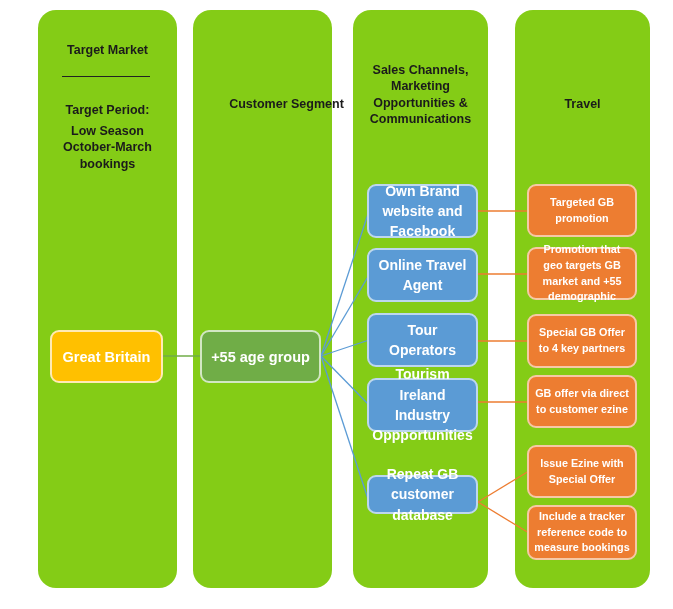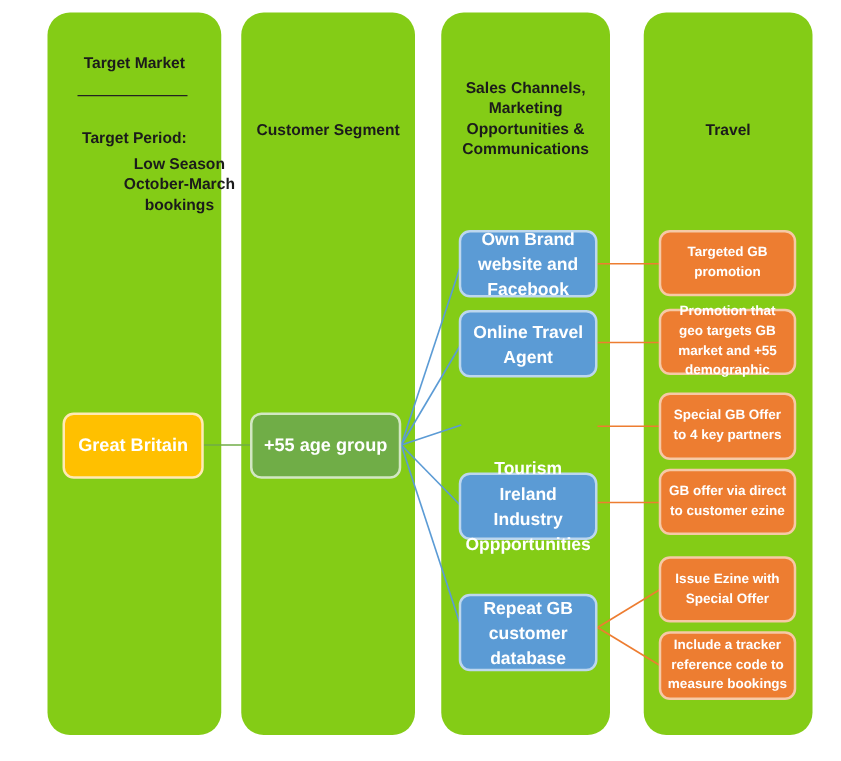--- a/index.html
+++ b/index.html
@@ -32,25 +32,25 @@
 </style>
 </head>
 <body>
 
 <div class="canvas">
 
   <div class="panel" style="left:38px;width:139px;">
     <div class="panel-title" style="top:32px;">Target Market</div>
     <div class="divider"></div>
     <div class="panel-title" style="top:92px;">Target Period:</div>
-    <div class="panel-title" style="top:113px;padding-left:36px;"><span class="inner">Low Season October-March bookings</span></div>
+    <div class="panel-title" style="top:113px;"><span class="inner">Low Season October-March bookings</span></div>
   </div>
 
   <div class="panel" style="left:193px;width:139px;">
-    <div class="panel-title" style="top:86px;">Customer Segment</div>
+    <div class="panel-title" style="top:86px;padding-left:24px;">Customer Segment</div>
   </div>
 
   <div class="panel" style="left:353px;width:135px;">
     <div class="panel-title" style="top:52px;"><span class="inner">Sales Channels, Marketing Opportunities &amp; Communications</span></div>
   </div>
 
   <div class="panel" style="left:515px;width:135px;">
     <div class="panel-title" style="top:86px;">Travel</div>
   </div>
 
@@ -74,22 +74,23 @@
       <path d="M478,502 L529,533"></path>
     </g>
   </svg>
 
   <div class="node node-market" style="left:50px;top:330px;width:113px;height:53px;">Great Britain</div>
 
   <div class="node node-segment" style="left:200px;top:330px;width:121px;height:53px;">+55 age group</div>
 
   <div class="node node-channel" style="left:367px;top:184px;width:111px;height:54px;">Own Brand website and Facebook</div>
   <div class="node node-channel" style="left:367px;top:248px;width:111px;height:54px;">Online Travel Agent</div>
+  <div class="node node-channel" style="left:367px;top:313px;width:111px;height:54px;">Tour Operators</div>
   <div class="node node-channel" style="left:367px;top:378px;width:111px;height:54px;">Tourism Ireland Industry Oppportunities</div>
-  <div class="node node-channel" style="left:367px;top:475px;width:111px;height:62px;">Repeat GB customer database</div>
+  <div class="node node-channel" style="left:367px;top:475px;width:111px;height:39px;">Repeat GB customer database</div>
 
   <div class="node node-action" style="left:527px;top:184px;width:110px;height:53px;">Targeted GB promotion</div>
   <div class="node node-action" style="left:527px;top:247px;width:110px;height:53px;">Promotion that geo targets GB market and +55 demographic</div>
   <div class="node node-action" style="left:527px;top:314px;width:110px;height:54px;">Special  GB Offer to 4 key partners</div>
   <div class="node node-action" style="left:527px;top:375px;width:110px;height:53px;">GB offer via direct to customer ezine</div>
   <div class="node node-action" style="left:527px;top:445px;width:110px;height:53px;">Issue Ezine with Special Offer</div>
   <div class="node node-action" style="left:527px;top:505px;width:110px;height:55px;">Include a tracker reference code to measure bookings</div>
 
 </div>
 

